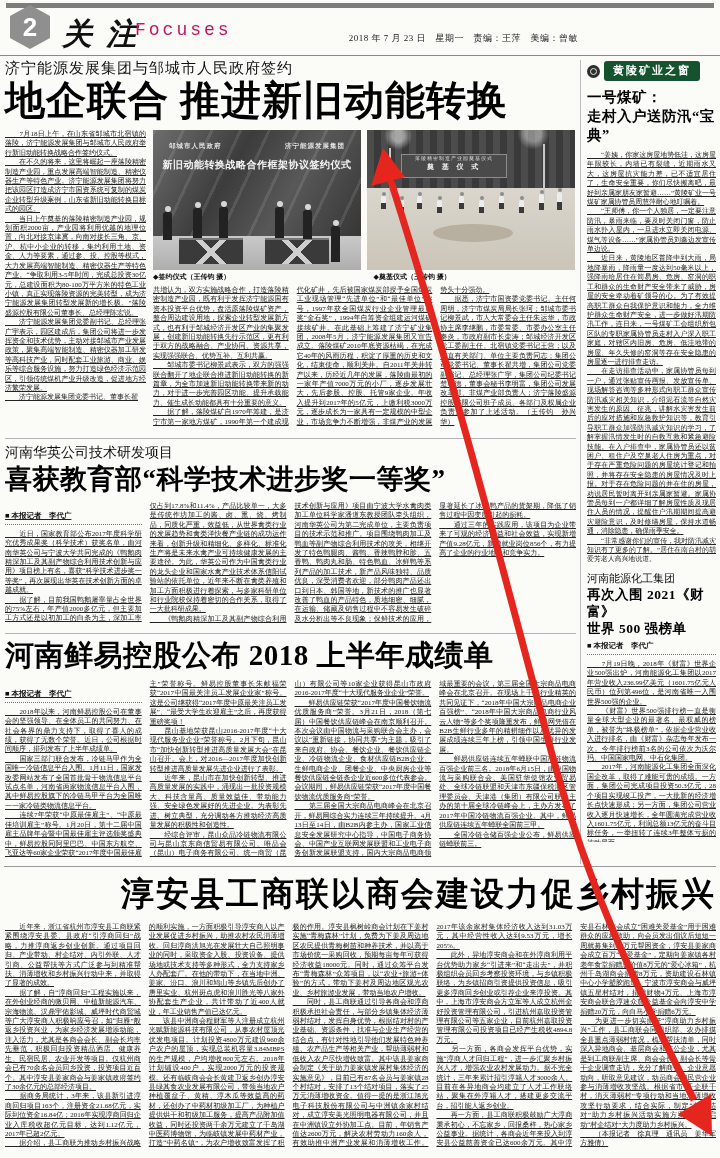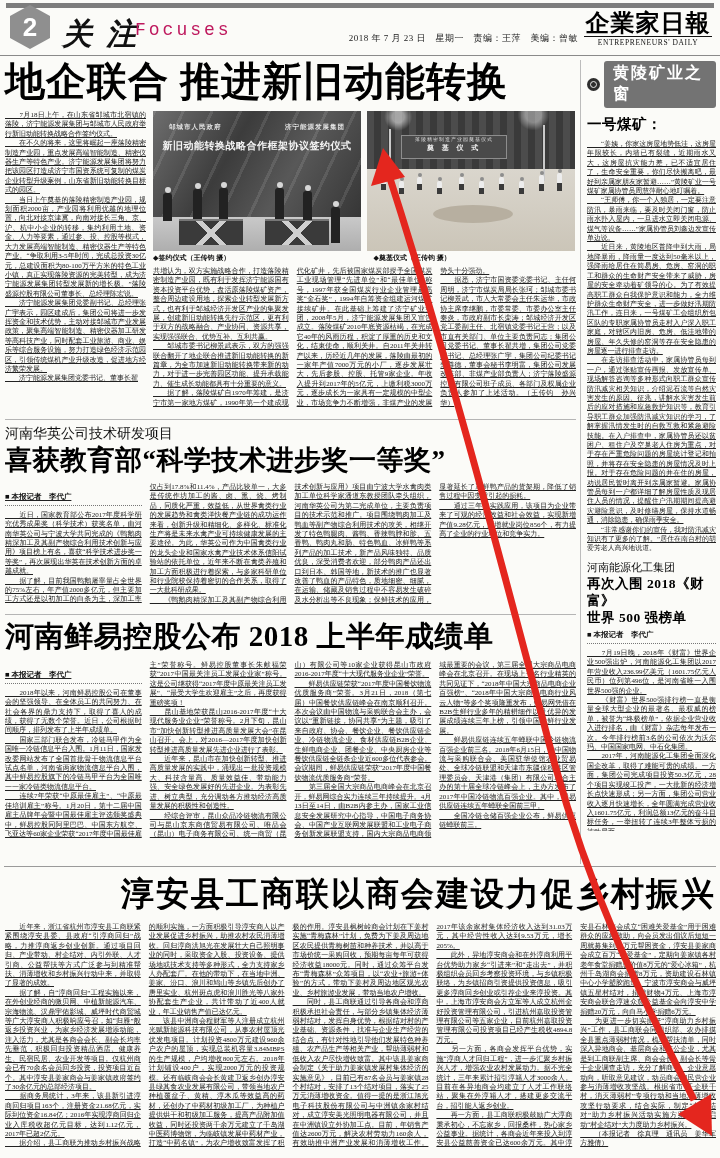--- a/index.html
+++ b/index.html
@@ -77,21 +77,21 @@
   .full-rule{position:absolute;left:4px;right:4px;top:866px;border-top:1px solid #9a9a9a;}
   .article4{position:absolute;left:5px;top:872px;width:711px;}
   .headline4{font-size:33px;font-weight:bold;line-height:40px;letter-spacing:2px;text-align:right;margin:2px 0 9px;color:#000;}
   .a4-body{height:228px;column-count:5;column-gap:8px;column-fill:auto;}
   
   .v-rule{position:absolute;left:580px;top:60px;height:804px;border-left:1px solid #bcbcbc;}
   .sidebar{position:absolute;left:587px;top:61px;width:129px;}
   .sb-badge{display:flex;align-items:center;gap:4px;margin-bottom:7px;}
   .sb-logo{width:13px;height:13px;border-radius:50%;background:#2e2e2e;position:relative;flex:0 0 auto;}
   .sb-logo::before{content:"";position:absolute;inset:3px;border-radius:50%;border:1.5px solid #e8e8e8;}
-  .sb-label{background:#737373;color:#fff;font-weight:bold;font-size:16px;letter-spacing:2px;
+  .sb-label{background:#14532d;color:#fff;font-weight:bold;font-size:11px;letter-spacing:2px;
             padding:2px 9px 3px;border-radius:3px;}
   .sb-title{font-size:14.5px;font-weight:bold;line-height:19px;letter-spacing:.5px;color:#000;}
   .sb-body1{height:412px;margin-top:5px;font-size:6.9px;}
   .sb-kicker{font-size:11px;margin-top:9px;color:#111;font-family:Liberation Mono, monospace;}
   .sb-headline{font-size:13.5px;font-weight:bold;line-height:17px;letter-spacing:.5px;color:#000;}
   .sb-byline{margin-top:4px;}
   .sb-body2{height:182px;}
   
   .arrow-overlay{position:absolute;left:0;top:0;z-index:50;pointer-events:none;}
 </style>
@@ -101,30 +101,27 @@
 <div class="page">
 
   <div class="top-rule"></div>
   <div class="header">
     <div class="hexbadge">
       <span>2</span>
     </div>
     <div class="section-cn">关 注</div>
     <div class="section-en">Focuses</div>
     <div class="dateline">2018 年 7 月 23 日　星期一　责编：王萍　美编：曾敏</div>
-    <div class="masthead">
-      <div class="masthead-cn">企業家日報</div>
-      <div class="masthead-en">ENTREPRENEURS' DAILY</div>
-    </div>
   </div>
   <div class="header-rule"></div>
 
   <div class="main-left">
 
     <div>
+      <div class="kicker1">济宁能源发展集团与邹城市人民政府签约</div>
       <div class="headline1">地企联合  推进新旧动能转换</div>
       <div class="a1-row">
         <div class="a1-col1 bodytext">　　7月18日上午，在山东省邹城市北宿镇的落陵，济宁能源发展集团与邹城市人民政府举行新旧动能转换战略合作签约仪式。
 　　在不久的将来，这里将崛起一座落陵精密制造产业园，重点发展高端智能制造、精密仪器生产等特色产业。济宁能源发展集团将努力把该园区打造成济宁市国资系统可复制的煤炭企业转型升级案例，山东省新旧动能转换目标式的园区。
 　　当日上午奠基的落陵精密制造产业园，规划面积2000亩，产业园将利用优越的地理位置，向北对接京津冀，向南对接长三角、京、沪、杭中小企业的转移，集约利用土地、资金、人力等要素，通过参、投、控股等模式，大力发展高端智能制造、精密仪器生产等特色产业。“争取利用3-5年时间，完成总投资30亿元，总建设面积为80-100万平方米的特色工业小镇，真正实现落陵资源的完美转型，成为济宁能源发展集团转型发展新的增长极。”落陵盛源控股有限公司董事长、总经理陈宏说。
 　　济宁能源发展集团党委副书记、总经理张广宇表示，园区建成后，集团公司将进一步发挥资金和技术优势，主动对接邹城市产业发展政策，聚集高端智能制造、精密仪器加工研发等高科技产业，同时配套工业旅游、商业、娱乐等综合服务设施，努力打造绿色经济示范园区，引领传统煤机产业升级改造，促进地方经济繁荣发展。
 　　济宁能源发展集团党委书记、董事长翟</div>
         <div class="a1-right">
           <div class="photos">
 
@@ -213,28 +210,29 @@
     </div>
   </div>
 
   <div class="v-rule"></div>
   <div class="sidebar">
     <div class="sb-badge">
       <div class="sb-logo"></div>
       <div class="sb-label">黄陵矿业之窗</div>
     </div>
     <div class="sb-title">一号煤矿：</div>
+    <div class="sb-title">走村入户送防汛“宝典”</div>
     <div class="sb-body1 bodytext">　　“姜姨，你家这房屋地势低洼，这房屋年限较长，内墙已有裂缝，近期雨水又大，这房屋抗灾能力差，已不适宜居住了，生命安全重要，你们尽快搬离吧，最好到亲属家朋友家暂避……”黄陵矿业一号煤矿家属协管员周慧萍耐心地叮嘱着。
 　　“王师傅，你一个人独居，一定要注意防汛，暴雨来临，要及时关闭门窗，防止雨水扑入屋内，一旦进水立即关闭电源、煤气等设备……”家属协管员刘鑫边发宣传单边说。
 　　近日来，黄陵地区普降中到大雨，局地降暴雨，降雨量一度达到50毫米以上，强降雨给居住在简易房、危房、窑洞的职工和群众的生命财产安全带来了威胁，房屋的安全牵动着矿领导的心。为了有效提高职工群众自我保护意识和能力，全力维护群众生命财产安全，进一步做好汛期防汛工作，连日来，一号煤矿工会组织所包区队的专职家属协管员走村入户深入职工家庭，对辖区内旧房、危房、低洼地带的房屋、年久失修的窑洞等存在安全隐患的房屋逐一进行排查走访。
 　　在走访排查活动中，家属协管员每到一户，通过张贴宣传画报、发放宣传单、现场解答咨询等多种形式向职工群众宣传防汛减灾相关知识，介绍泥石流等自然灾害发生的原因、征兆，讲解水灾害发生前后的应对措施和应急救护知识等，教育引导职工群众加强防汛减灾知识的学习，了解掌握汛情发生时的自救互救和紧急避险技能。在入户排查中，家属协管员还以贫困户、租住户及空巢老人住房为重点，对于存在严重危险问题的房屋统计登记和拍照，并将存在安全隐患的房屋情况及时上报。对于存在危险问题的并在住的房屋，劝说居民暂时离开到亲属家暂避。家属协管员每到一户都详细了解房屋性质及现居住人员的情况，提醒住户汛期期间提高避灾避险意识，及时修缮房屋，保持水道畅通，消除隐患，确保雨季安全。
 　　“非常感谢你们的宣传，我对防汛减灾知识有了更多的了解。”居住在南台村的胡爱芳老人高兴地说道。
 　　截至目前，共统计出离山体较近职工35户，走访危房职工28户，发放“雨季三防”安全知识宣传单130多份。　（倪小红　段倩）</div>
     <div class="sb-kicker">河南能源化工集团</div>
-    <div class="sb-headline">再次入围 2018《财富》</div>
+    <div class="sb-headline">再次入围 2021《财富》</div>
     <div class="sb-headline">世界 500 强榜单</div>
     <div class="byline sb-byline">■ 本报记者　李代广</div>
     <div class="sb-body2 bodytext">　　7月19日晚，2018年《财富》世界企业500强出炉，河南能源化工集团以2017年营业收入236.99亿美元（1601.75亿元人民币）位列第496位，是河南省唯一入围世界500强的企业。
 　　《财富》世界500强排行榜一直是衡量全球大型企业的最著名、最权威的榜单，被誉为“终极榜单”，依据企业营业收入进行排名，由《财富》杂志每年发布一次。今年排行榜前3名的公司依次为沃尔玛、中国国家电网、中石化集团。
 　　2017年，河南能源化工集团全面深化国企改革，取得了难能可贵的成绩。一方面，集团公司完成项目投资50.3亿元，28个项目实现竣工投产，一大批新的经济增长点快速形成；另一方面，集团公司营业收入逐月快速增长，全年圆满完成营业收入1601.75亿元，利润总额13亿元的奋斗目标任务，一举扭转了连续3年整体亏损的被动局面。
 　　据了解，在2011年至2015年连续5年入围《财富》世界500强排行榜后，2018年，河南能源化工集团又以崭新的姿态重返世界500强企业行列，继续向着打造“高效、创新、绿色、开放、和谐”的世界一流企业迈进。</div>
   </div>
 
   <div class="full-rule"></div>
   <div class="article4">

